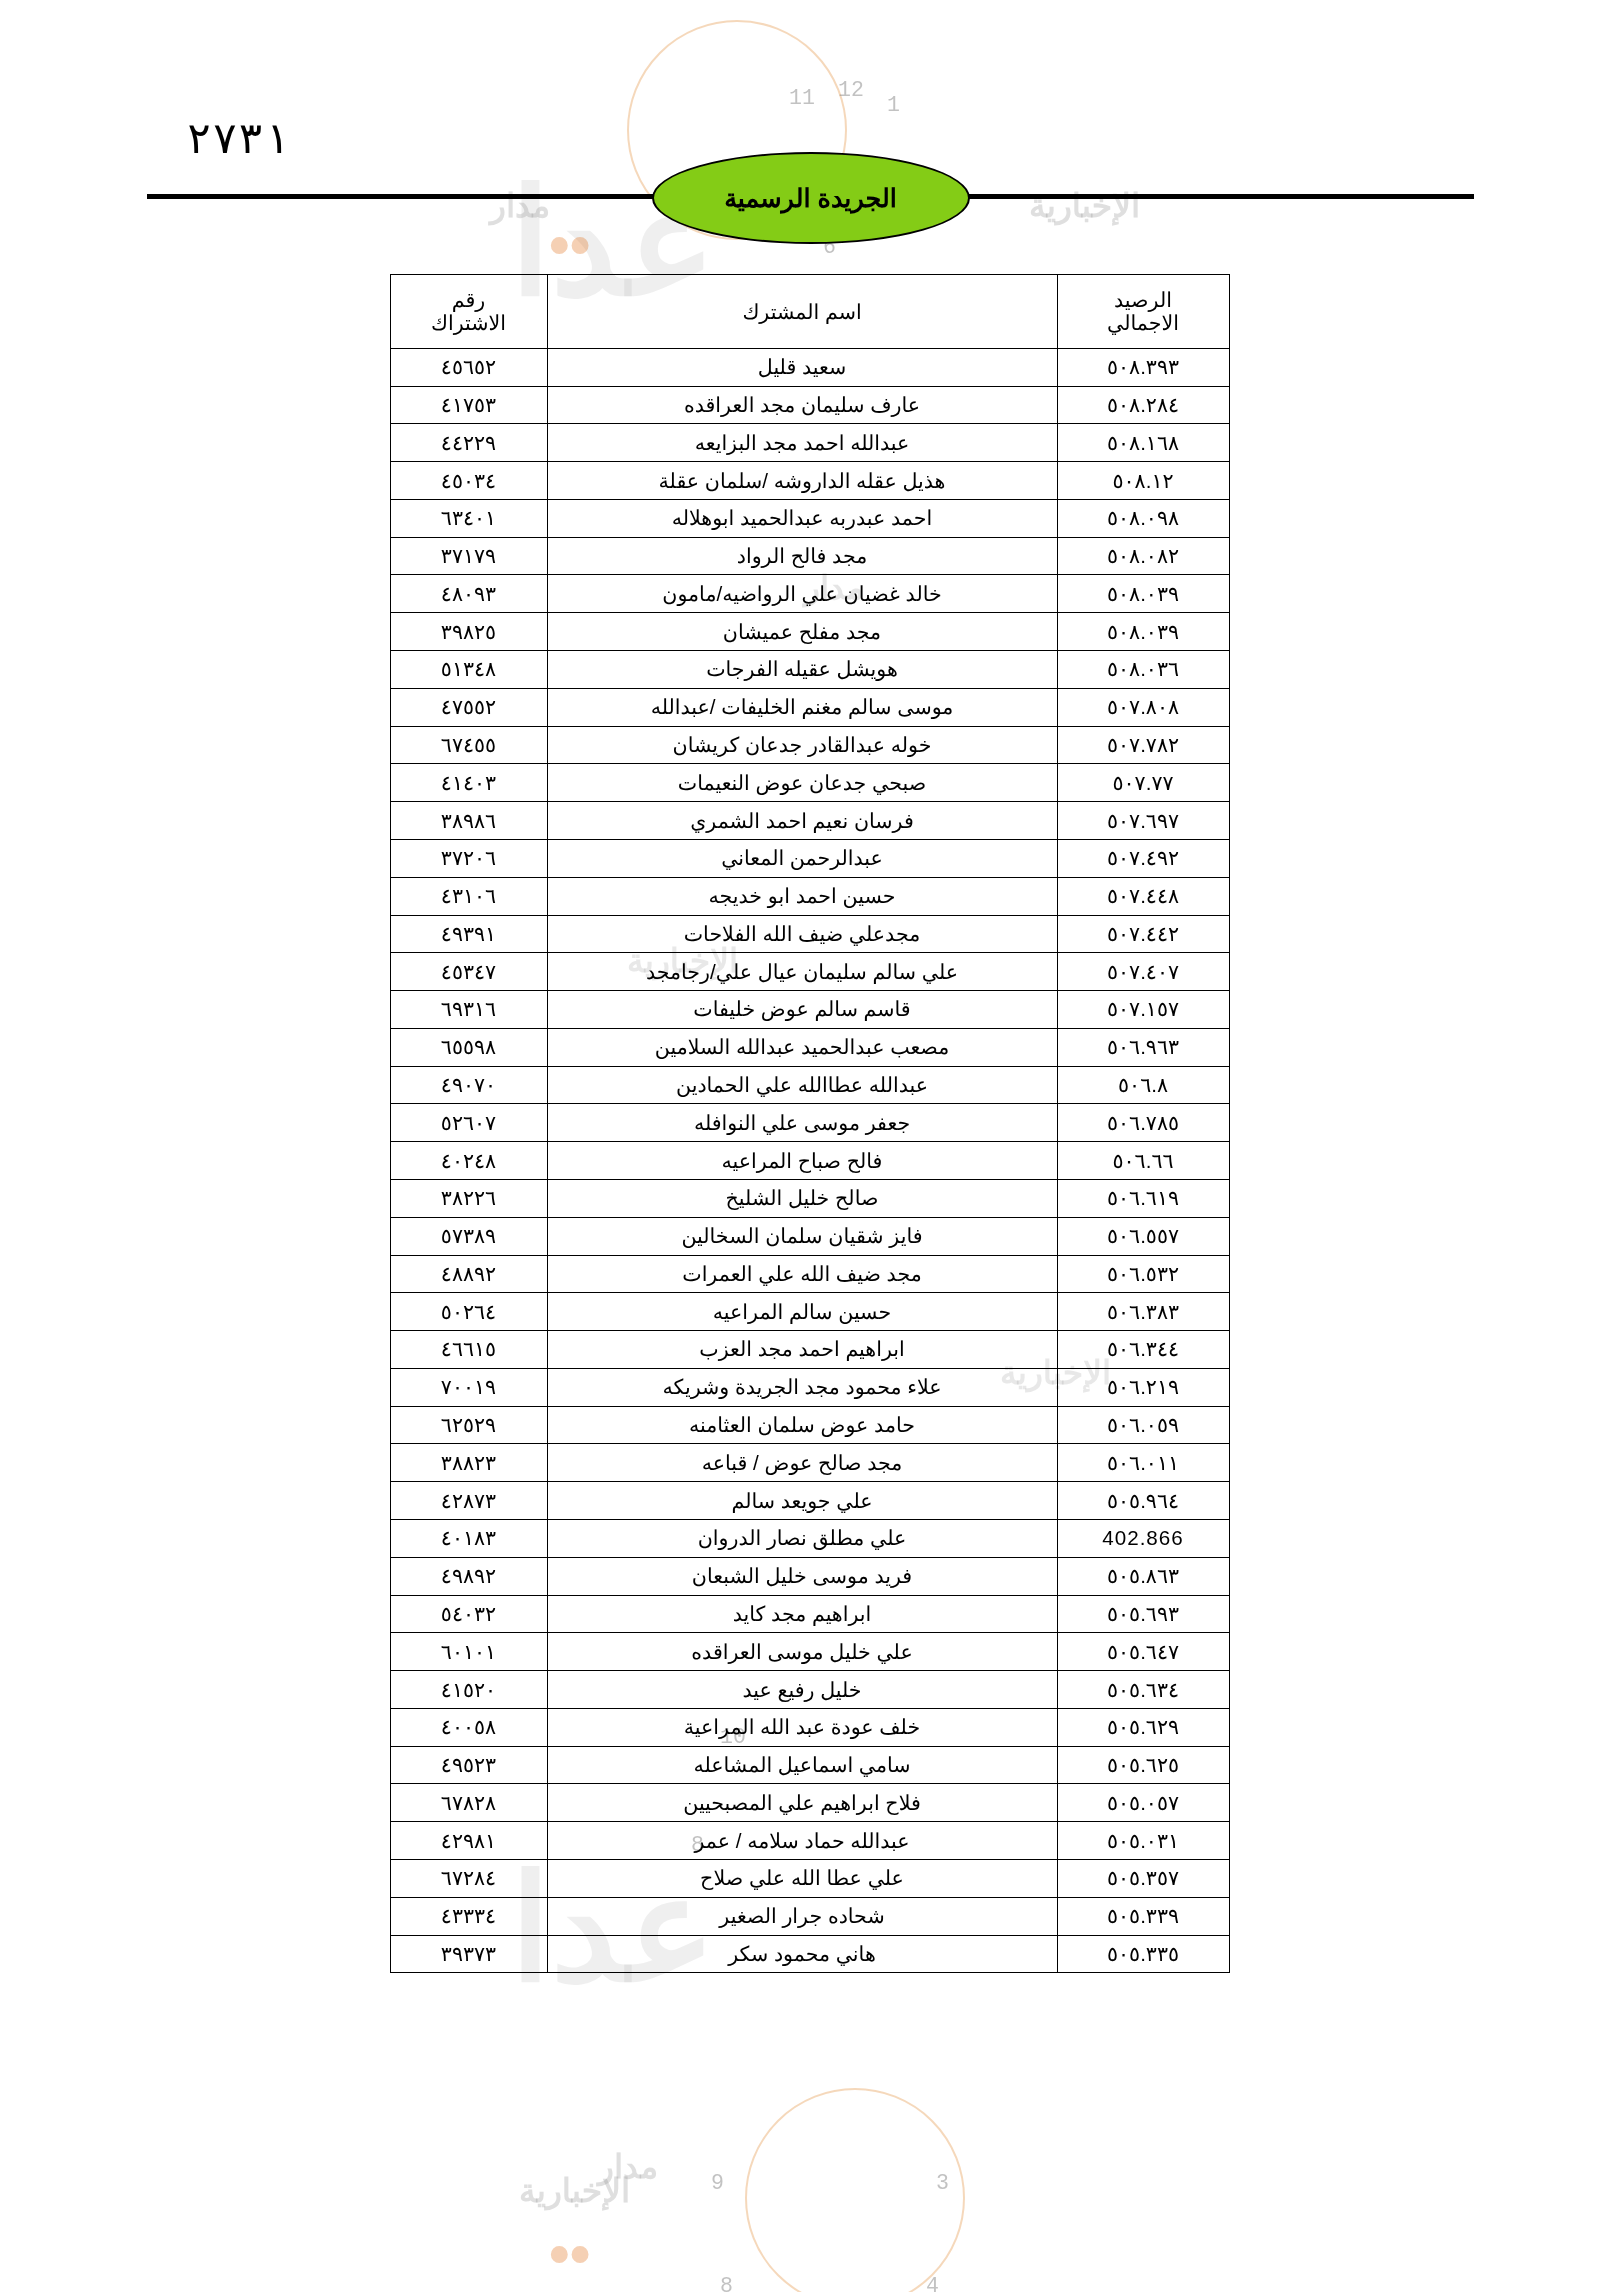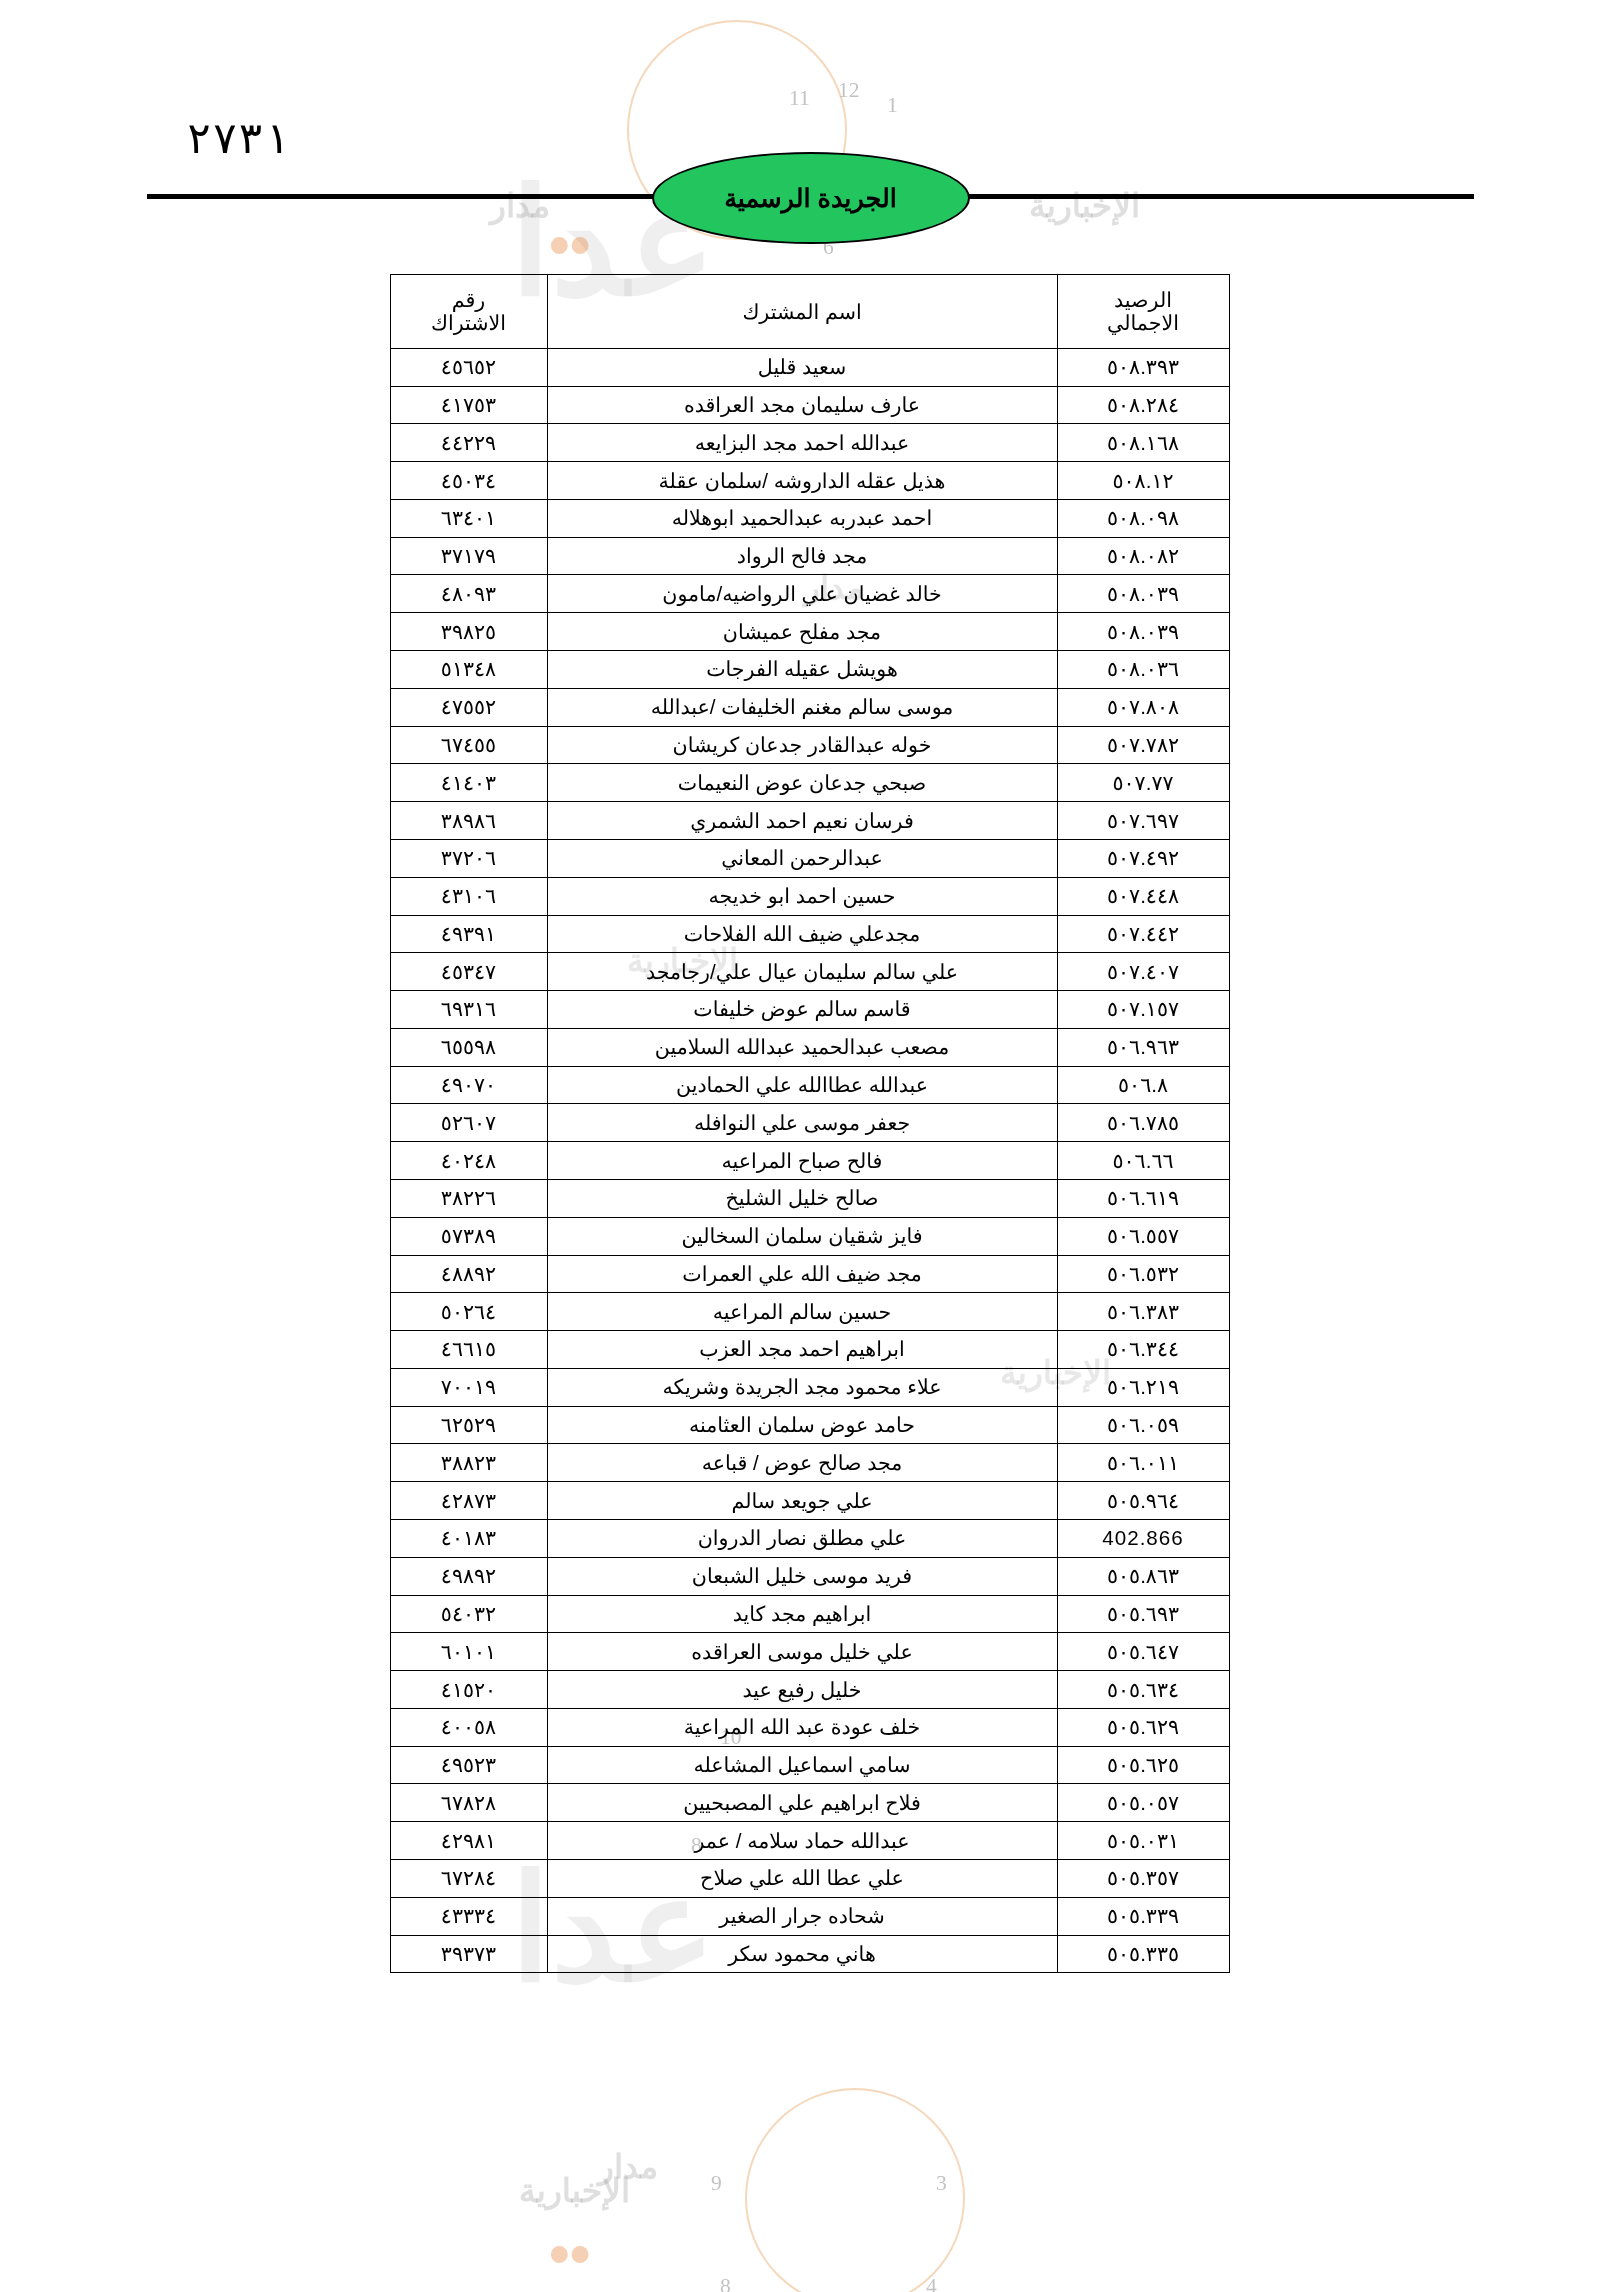--- a/index.html
+++ b/index.html
@@ -36,21 +36,21 @@
     top: 2088px;
     width: 216px;
     height: 216px;
     border-radius: 50%;
     border: 2.9px solid rgba(226,142,60,0.35);
   }
   .wm-num {
     position: absolute;
     font-size: 21.6px;
     color: rgba(120,120,120,0.45);
-    font-family: Liberation Serif, serif;
+    font-family: Liberation Mono, monospace;
   }
   .wm-text-big {
     position: absolute;
     font-size: 147px;
     font-weight: bold;
     color: rgba(180,180,180,0.22);
     letter-spacing: -3.9px;
     white-space: nowrap;
     margin-top: 11px;
   }
@@ -92,21 +92,21 @@
   }
   .header-oval {
     position: absolute;
     left: 50%;
     transform: translateX(-50%);
     top: 152px;
     width: 314px;
     height: 88px;
     border: 2.9px solid #000;
     border-radius: 50%;
-    background: #22c55e;
+    background: #84cc16;
     display: flex;
     align-items: center;
     justify-content: center;
     z-index: 4;
   }
   .header-oval span {
     font-size: 25.5px;
     font-weight: bold;
     font-family: "Liberation Sans", sans-serif;
   }

